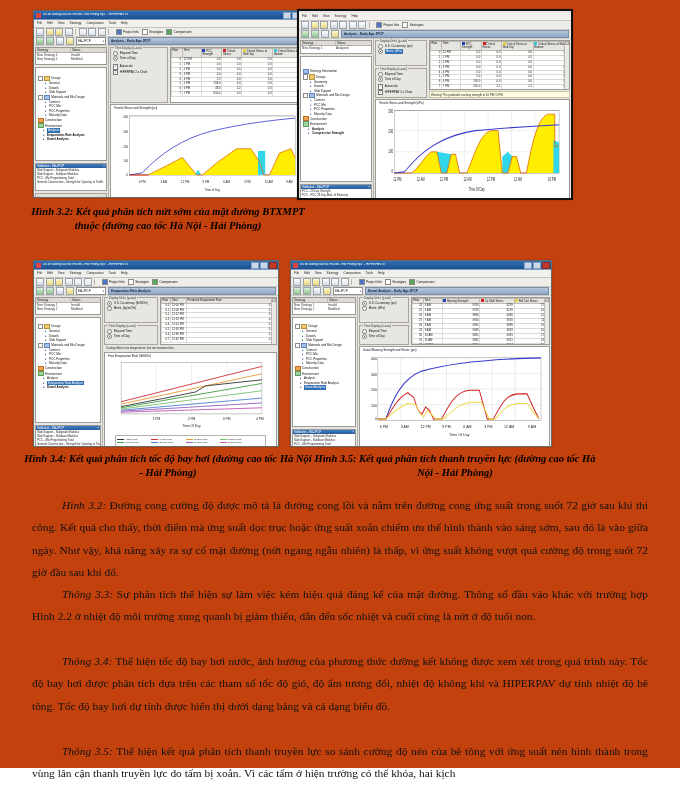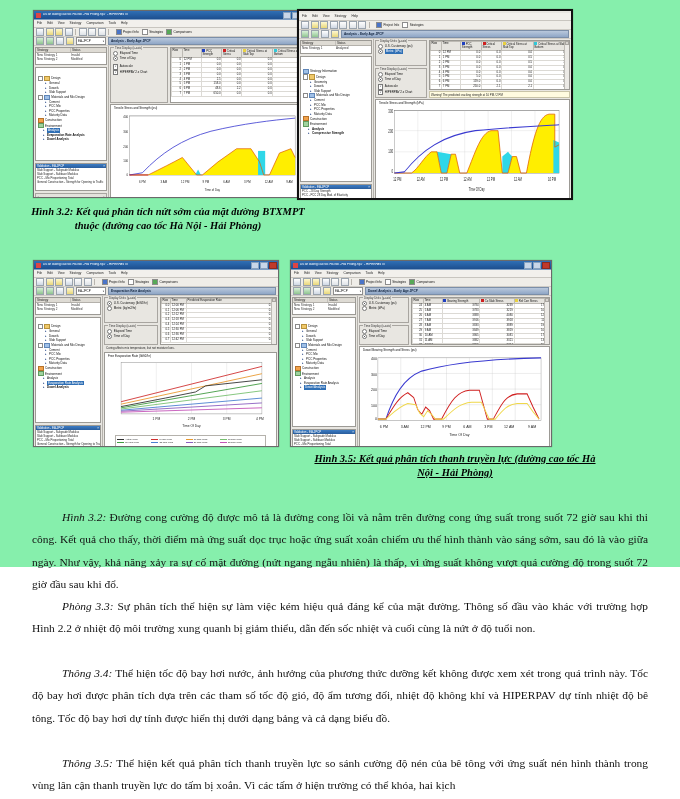--- a/index.html
+++ b/index.html
@@ -1,17 +1,17 @@
 <!DOCTYPE html>
 <html><head>
 <meta charset="utf-8">
 <style>
   html,body{margin:0;padding:0;background:#ffffff;}
   body{width:680px;height:799px;overflow:hidden;font-family:"Liberation Serif",serif;color:#000;}
-  .page{position:relative;width:680px;height:567px;background:#86efac;}
+  .page{position:relative;width:680px;height:768px;background:#c2410c;}
 
   
   .win{position:absolute;background:#e8e6e1;border:1px solid #6a6a6a;overflow:hidden;
        box-shadow:0 0 1px rgba(0,0,0,.4);font-family:"Liberation Sans",sans-serif;}
   .win .titlebar{height:8px;background:linear-gradient(to bottom,#cfe0f3,#9dbbe0);
        border-bottom:1px solid #7d9ec4;display:flex;align-items:center;padding:0 2px;position:relative;}
   .win .titlebar.dark{background:linear-gradient(to bottom,#2f6fb5,#1d4f8f);}
   .tb-ico{width:5px;height:5px;background:#d44;flex:0 0 auto;margin-right:2px;}
   .tb-txt{font-size:3.1px;color:#fff;white-space:nowrap;overflow:hidden;line-height:1;}
   .tb-btns{position:absolute;right:1px;top:1px;display:flex;gap:1px;}
@@ -111,21 +111,21 @@
   .lgd .ln{width:7px;height:1.2px;flex:0 0 auto;}
   .lgd span{font-size:2.3px;color:#222;line-height:2.6px;white-space:nowrap;}
 
   
   .caption{position:absolute;text-align:center;font-family:"Liberation Serif",serif;
         font-weight:bold;font-style:italic;font-size:10.5px;line-height:13.5px;color:#000;}
 
   
   .prose{position:absolute;left:32px;width:616px;font-family:"Liberation Serif",serif;
         font-size:11.4px;line-height:22.4px;color:#111;text-align:justify;}
-  .prose p{margin:12px 0 0 0;text-indent:30px;}
+  .prose p{margin:0 0 0 0;text-indent:30px;}
   .prose p .it{font-style:italic;}
 </style>
 </head>
 <body>
 
 <div class="page">
 
   <div class="win" style="left:33px;top:10px;width:276px;height:186px;">
     <div class="titlebar dark">
       <i class="tb-ico"></i>
@@ -1286,28 +1286,29 @@
               <text x="150" y="67">12 AM</text>
                 <text x="173" y="67">9 AM</text>
             </g>
             <text x="100" y="74" font-size="3.6" font-family="Liberation Sans, sans-serif" fill="#222" text-anchor="middle">Time Of Day</text>
           </svg>
         </div>
       </div>
     </div>
   </div>
 
-
-  <div class="caption" style="left:310px;top:452px;width:290px;text-decoration:underline;">Hình 3.5: Kết quả phân tích thanh truyền lực (đường cao tốc Hà Nội - Hải Phòng)</div>
+  <div class="caption" style="left:22px;top:452px;width:292px;">Hình 3.4: Kết quả phân tích tốc độ bay hơi (đường cao tốc Hà Nội - Hải Phòng)</div>
+
+  <div class="caption" style="left:310px;top:452px;width:290px;">Hình 3.5: Kết quả phân tích thanh truyền lực (đường cao tốc Hà Nội - Hải Phòng)</div>
 
   <div class="prose" style="top:494px;">
     <p><span class="it">Hình 3.2:</span><span> Đường cong cường độ được mô tả là đường cong lồi và nằm trên đường cong ứng suất trong suốt 72 giờ sau khi thi công. Kết quả cho thấy, thời điểm mà ứng suất dọc trục hoặc ứng suất xoắn chiếm ưu thế hình thành vào sáng sớm, sau đó là vào giữa ngày. Như vậy, khả năng xảy ra sự cố mặt đường (nứt ngang ngẫu nhiên) là thấp, vì ứng suất không vượt quá cường độ trong suốt 72 giờ đầu sau khi đổ.</span></p>
   </div>
   <div class="prose" style="top:583px;">
-    <p><span class="it">Phòng 3.3:</span><span> Sự phân tích thể hiện sự làm việc kém hiệu quả đáng kể của mặt đường. Thông số đầu vào khác với trường hợp Hình 2.2 ở nhiệt độ môi trường xung quanh bị giảm thiểu, dẫn đến sốc nhiệt và cuối cùng là nứt ở độ tuổi non.</span></p>
+    <p><span class="it">Thông 3.3:</span><span> Sự phân tích thể hiện sự làm việc kém hiệu quả đáng kể của mặt đường. Thông số đầu vào khác với trường hợp Hình 2.2 ở nhiệt độ môi trường xung quanh bị giảm thiểu, dẫn đến sốc nhiệt và cuối cùng là nứt ở độ tuổi non.</span></p>
   </div>
   <div class="prose" style="top:650px;">
     <p><span class="it">Thông 3.4:</span><span> Thể hiện tốc độ bay hơi nước, ảnh hưởng của phương thức dưỡng kết không được xem xét trong quá trình này. Tốc độ bay hơi được phân tích dựa trên các tham số tốc độ gió, độ ẩm tương đối, nhiệt độ không khí và HIPERPAV dự tính nhiệt độ bê tông. Tốc độ bay hơi dự tính được hiển thị dưới dạng bảng và cả dạng biểu đồ.</span></p>
   </div>
   <div class="prose" style="top:740px;">
     <p><span class="it">Thông 3.5:</span><span> Thể hiện kết quả phân tích thanh truyền lực so sánh cường độ nén của bê tông với ứng suất nén hình thành trong vùng lân cận thanh truyền lực do tấm bị xoắn. Vì các tấm ở hiện trường có thể khóa, hai kịch</span></p>
   </div>
 
 </div>
 

